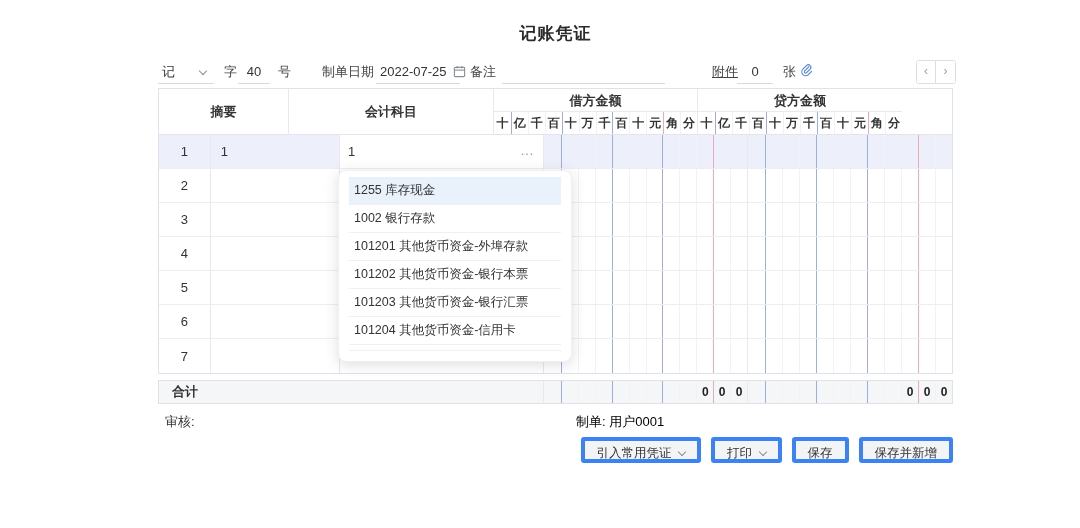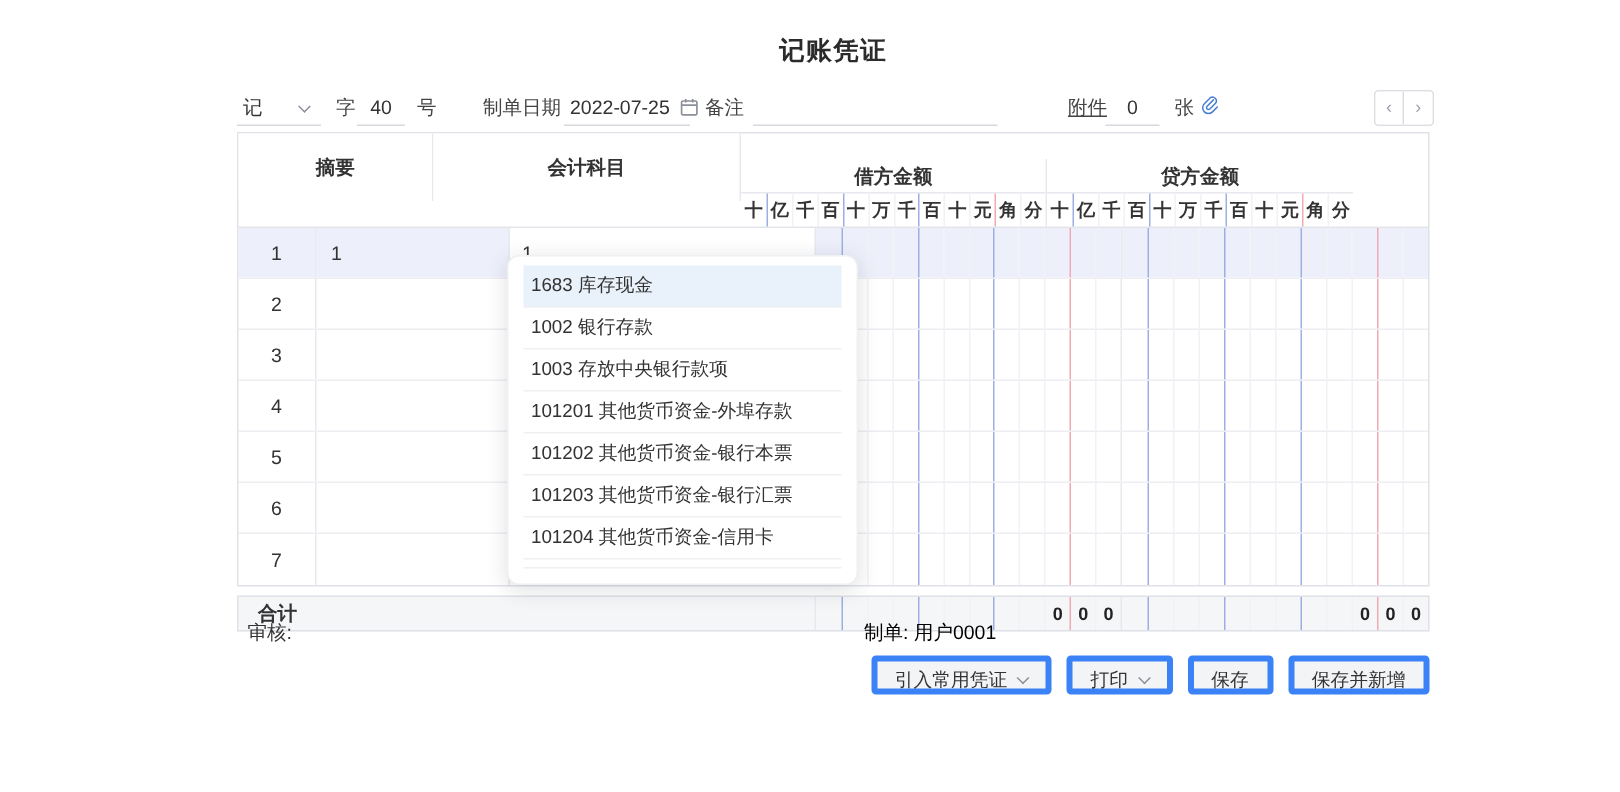--- a/index.html
+++ b/index.html
@@ -38,21 +38,21 @@
              font-size:12px; cursor:pointer; background:#fff; }
   .nav-btn:first-child { border-right:1px solid #dcdee4; }
 
   
   .vtable { position:absolute; left:158px; top:88px; width:795px; }
   .tblock { border:1px solid #e0e2e8; }
   .thead { display:flex; border-bottom:1px solid #e3e5ea; }
   .th { display:flex; align-items:center; justify-content:center; font-weight:bold;
         height:45px; border-right:1px solid #e8e9ef; background:#fff; }
   .c-no { width:52px; }  .c-sum { width:130px; }  .c-acc { width:205px; }
-  .th-amt { width:204px; border-right:1px solid #e8e9ef;margin-top:17px; }
+  .th-amt { width:204px; border-right:1px solid #e8e9ef; }
   .th-amt:last-child { border-right:none; }
   .th-amt-title { height:23px; line-height:23px; text-align:center; font-weight:bold;
                   border-bottom:1px solid #e8e9ef; }
   .amt-sec { display:flex; }
   .dcell, .acell { width:17px; border-left:1px solid #f2f2f6; }
   .dcell:first-child, .acell:first-child { border-left:none; }
   .dcell { height:22px; line-height:22px; text-align:center; font-size:12px; font-weight:bold; }
   .dcell:nth-child(2), .acell:nth-child(2),
   .dcell:nth-child(5), .acell:nth-child(5),
   .dcell:nth-child(8), .acell:nth-child(8) { border-left:1px solid #9dafe2; }
@@ -474,23 +474,22 @@
     <button class="btn">
       <span>打印</span>
       <span class="chev-down"></span>
     </button>
     <button class="btn">保存</button>
     <button class="btn">保存并新增</button>
   </div>
 
   <div class="dropdown">
     <div>
-        <div class="dd-item active">1683 库存现金</div>
+        <div class="dd-item active">1255 库存现金</div>
         <div class="dd-item">1002 银行存款</div>
-        <div class="dd-item">1003 存放中央银行款项</div>
         <div class="dd-item">101201 其他货币资金-外埠存款</div>
         <div class="dd-item">101202 其他货币资金-银行本票</div>
         <div class="dd-item">101203 其他货币资金-银行汇票</div>
         <div class="dd-item">101204 其他货币资金-信用卡</div>
       </div>
     <div class="dd-partial"></div>
   </div>
 
 </div>
 

